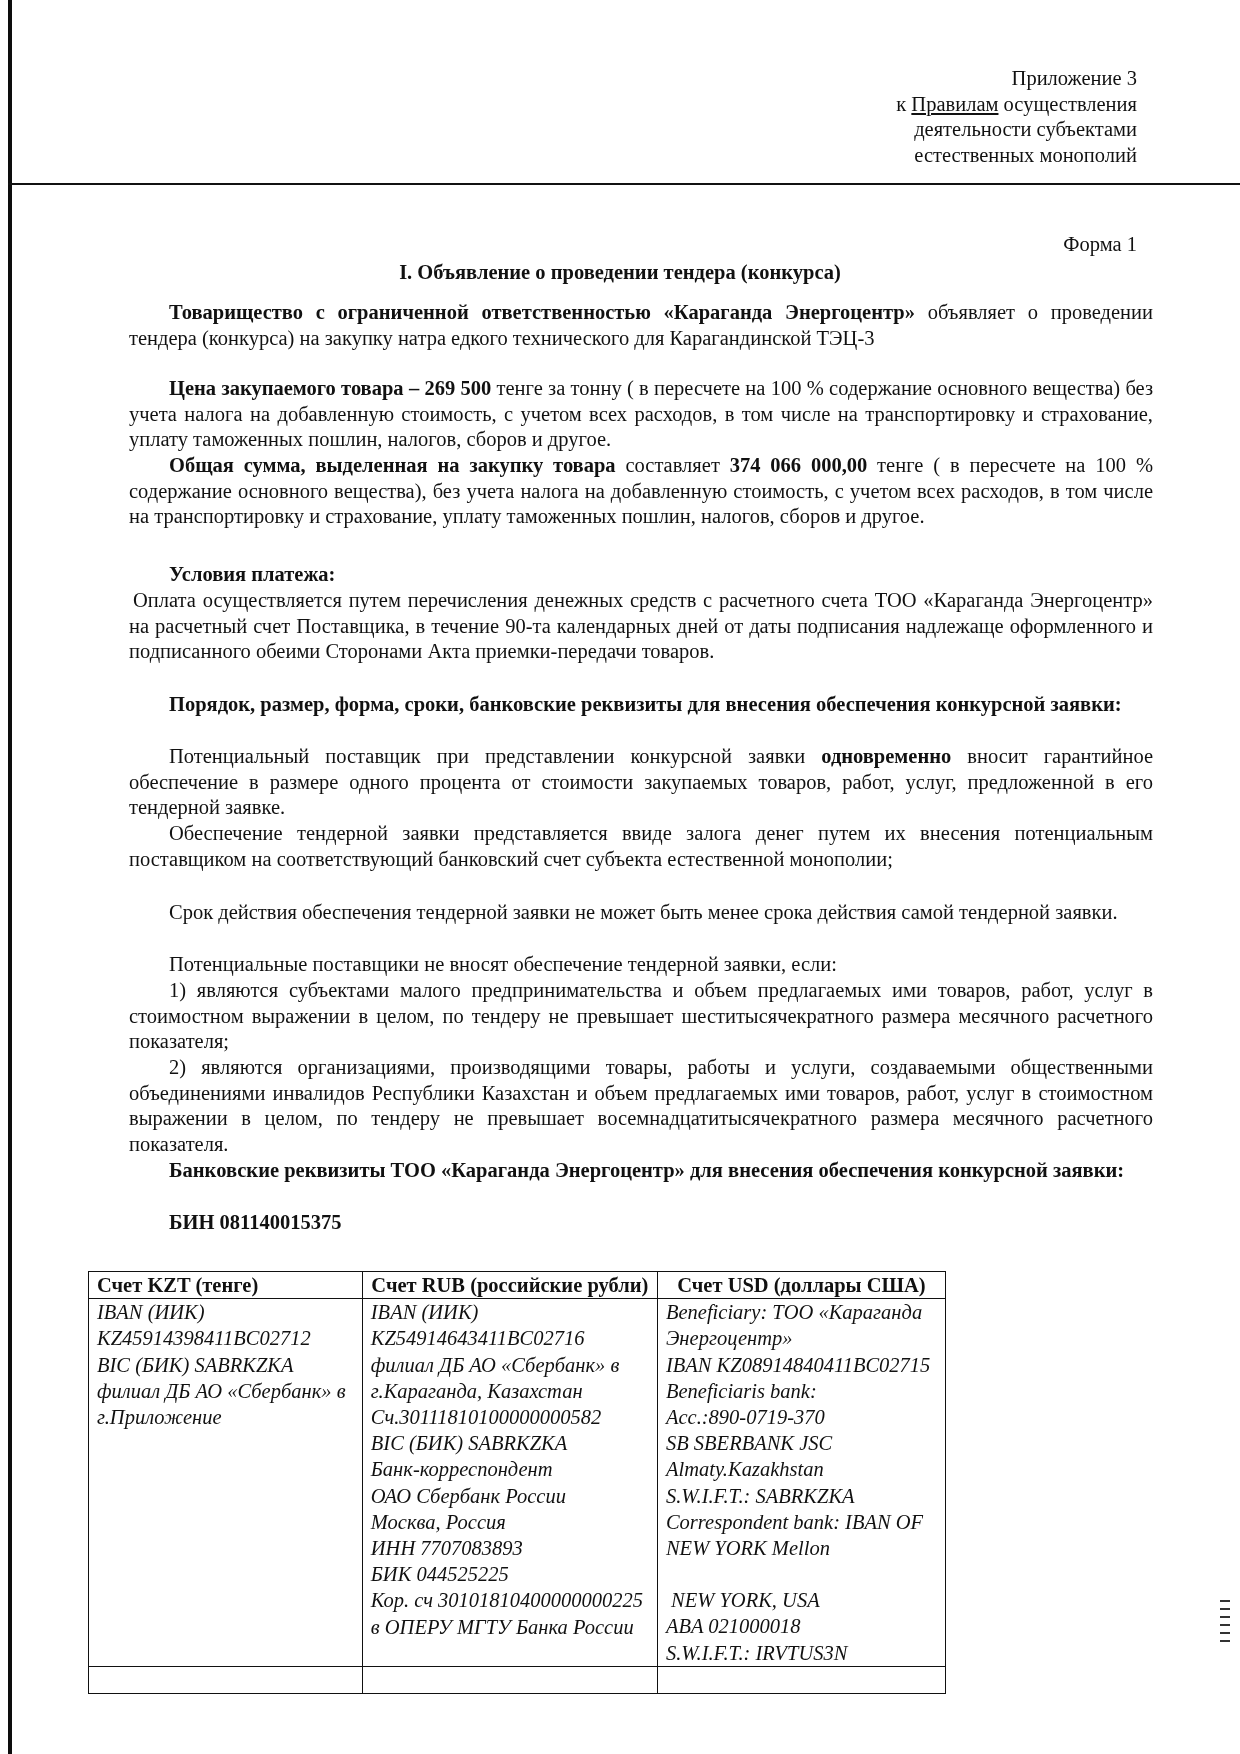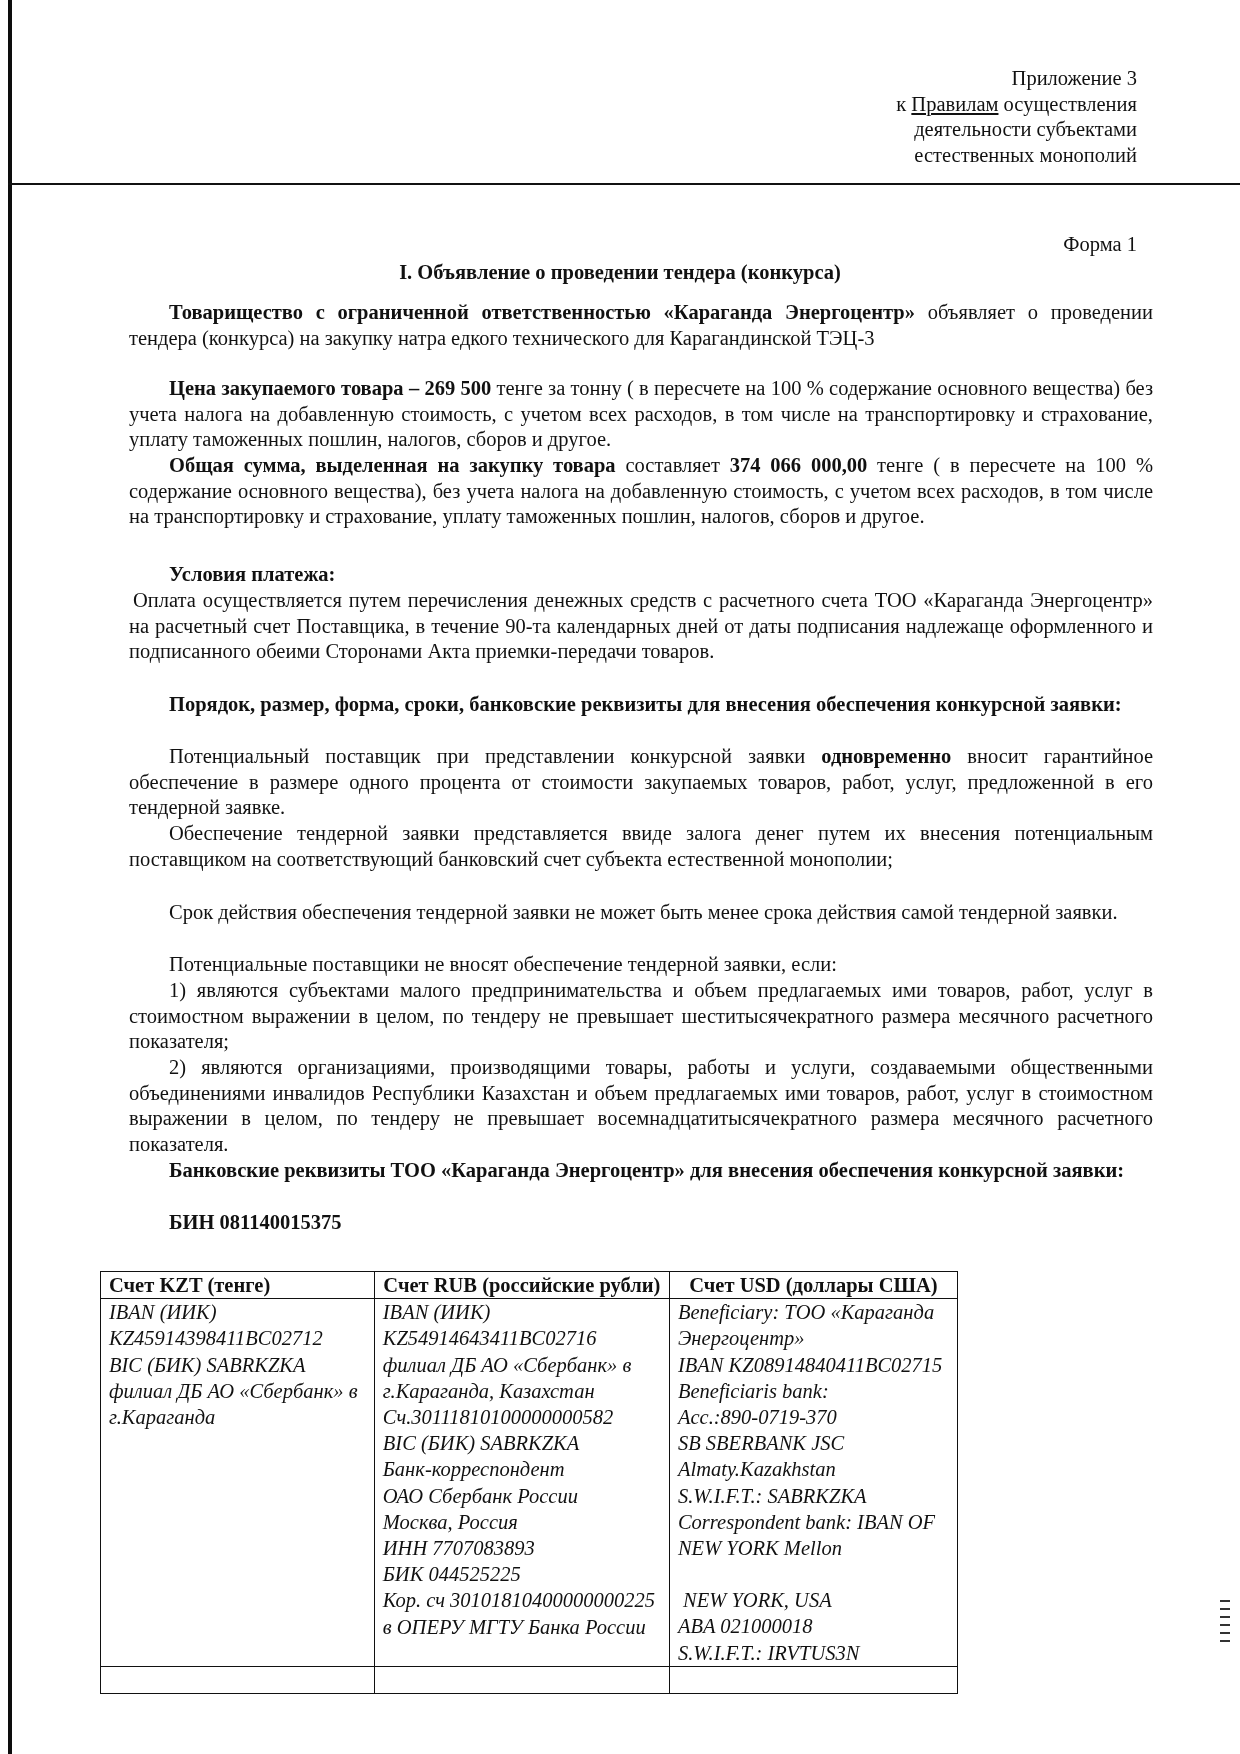--- a/index.html
+++ b/index.html
@@ -12,21 +12,21 @@
   .h-rule { position: absolute; left: 8px; top: 183px; width: 1232px; height: 2px; background: #111; }
   .abs { position: absolute; }
   .appendix { right: 103px; top: 66px; text-align: right; font-size: 20.5px; line-height: 25.5px; }
   .appendix u { text-decoration: underline; }
   .form-label { right: 103px; top: 199px; font-size: 20.5px; margin-top: 34px; }
   .title { left: 0; width: 1240px; top: 253px; text-align: center; font-weight: bold; font-size: 20.5px; margin-top: 8px; }
   .para { left: 108px; width: 1024px; font-size: 20.5px; line-height: 25.6px; text-align: justify; margin-left: 21px; }
   .indent { text-indent: 40px; }
   .b { font-weight: bold; }
   table.bank {
-    position: absolute; left: 100px; top: 1271px; width: 858px;
+    position: absolute; left: 88px; top: 1271px; width: 858px;
     border-collapse: collapse; font-size: 20.5px; line-height: 26.2px;
   }
   table.bank td, table.bank th {
     border: 1.5px solid #111; vertical-align: top; padding: 0 8px 0 8px;
   }
   table.bank th { font-weight: bold; }
   table.bank th.left { text-align: left; }
   table.bank td div { white-space: nowrap; font-style: italic; }
   .empty-row td { height: 26px; }
   .col1 { width: 330px; } .col2 { width: 330px; } .col3 { width: 330px; }
@@ -83,21 +83,21 @@
     <th class="col1 left">Счет KZT (тенге)</th>
     <th class="col2">Счет RUB (российские рубли)</th>
     <th class="col3">Счет USD (доллары США)</th>
   </tr>
   <tr>
     <td>
       <div>IBAN (ИИК)</div>
       <div>KZ45914398411BC02712</div>
       <div>BIC (БИК) SABRKZKA</div>
       <div>филиал ДБ АО «Сбербанк» в</div>
-      <div>г.Караганда</div>
+      <div>г.Приложение</div>
     </td>
     <td>
       <div>IBAN (ИИК)</div>
       <div>KZ54914643411BC02716</div>
       <div>филиал ДБ АО «Сбербанк» в</div>
       <div>г.Караганда, Казахстан</div>
       <div>Сч.30111810100000000582</div>
       <div>BIC (БИК) SABRKZKA</div>
       <div>Банк-корреспондент</div>
       <div>ОАО Сбербанк России</div>

